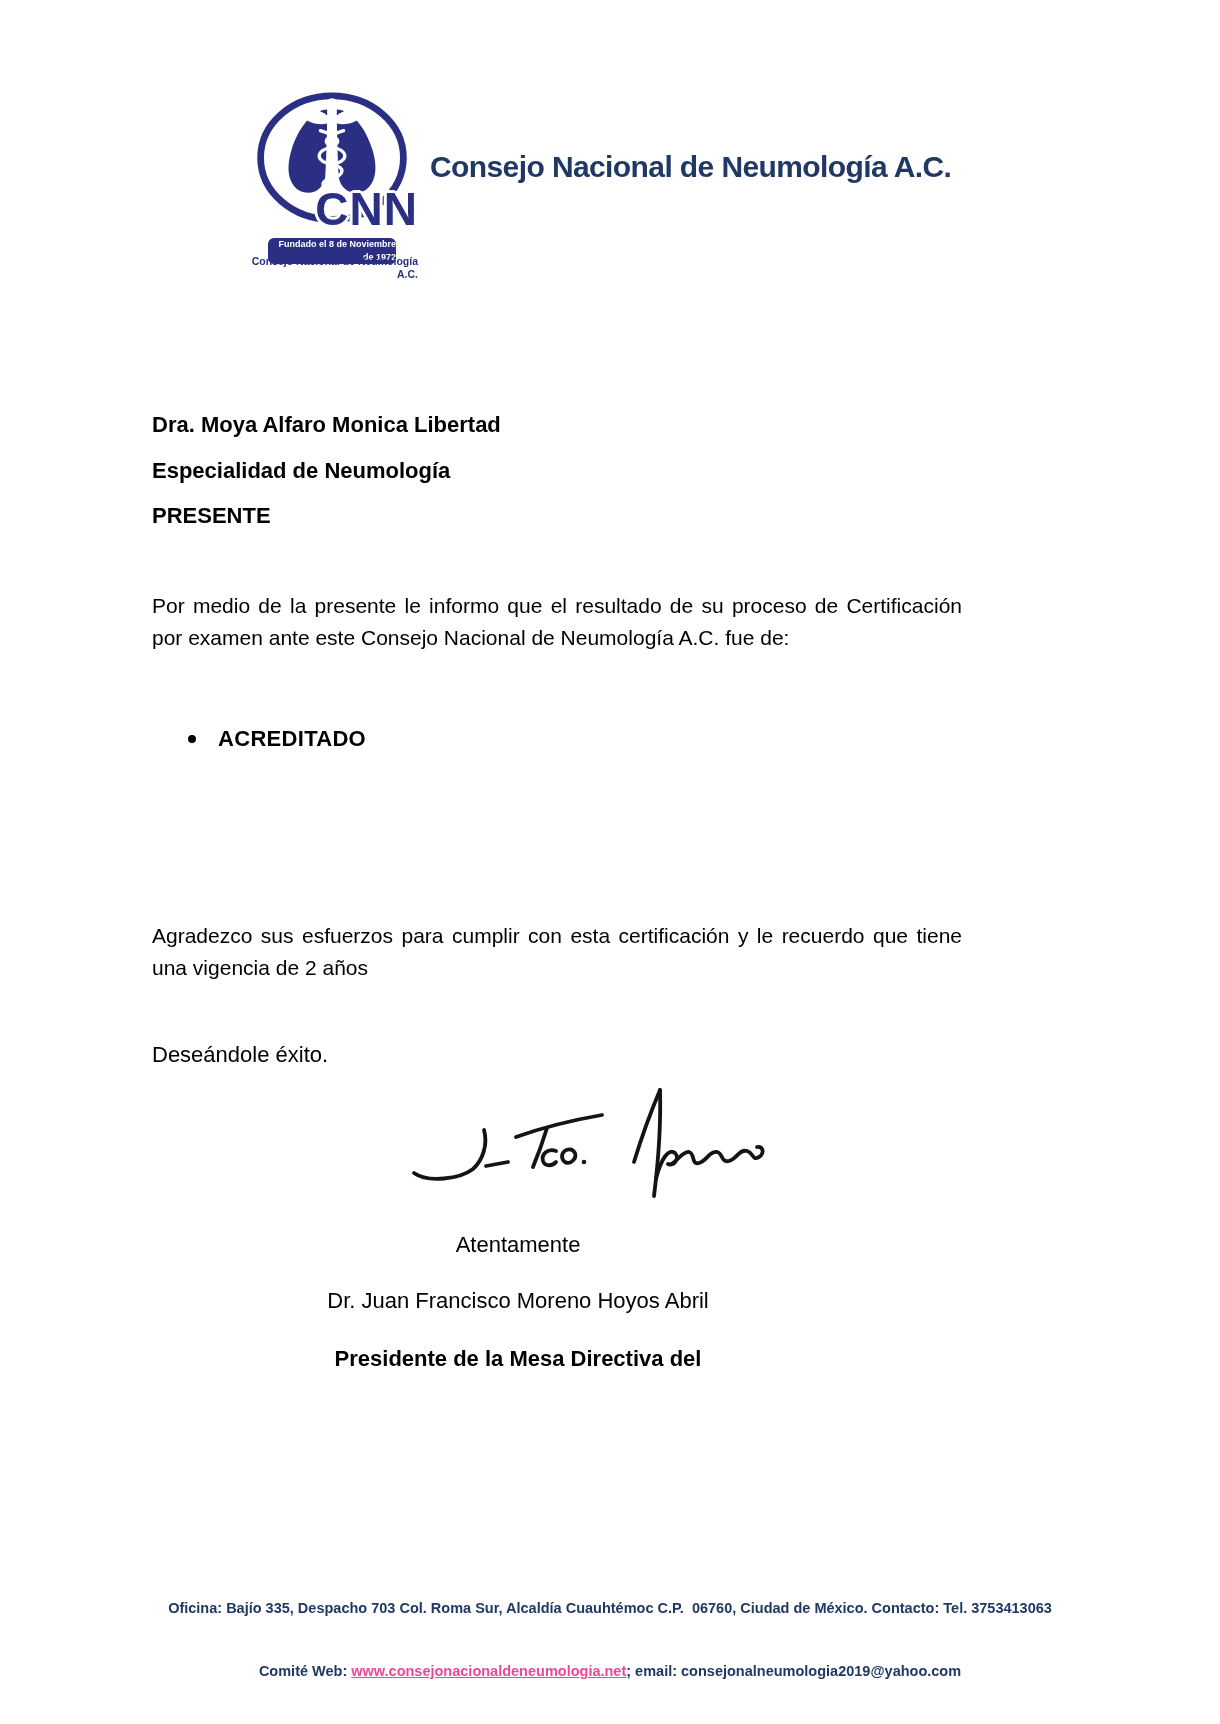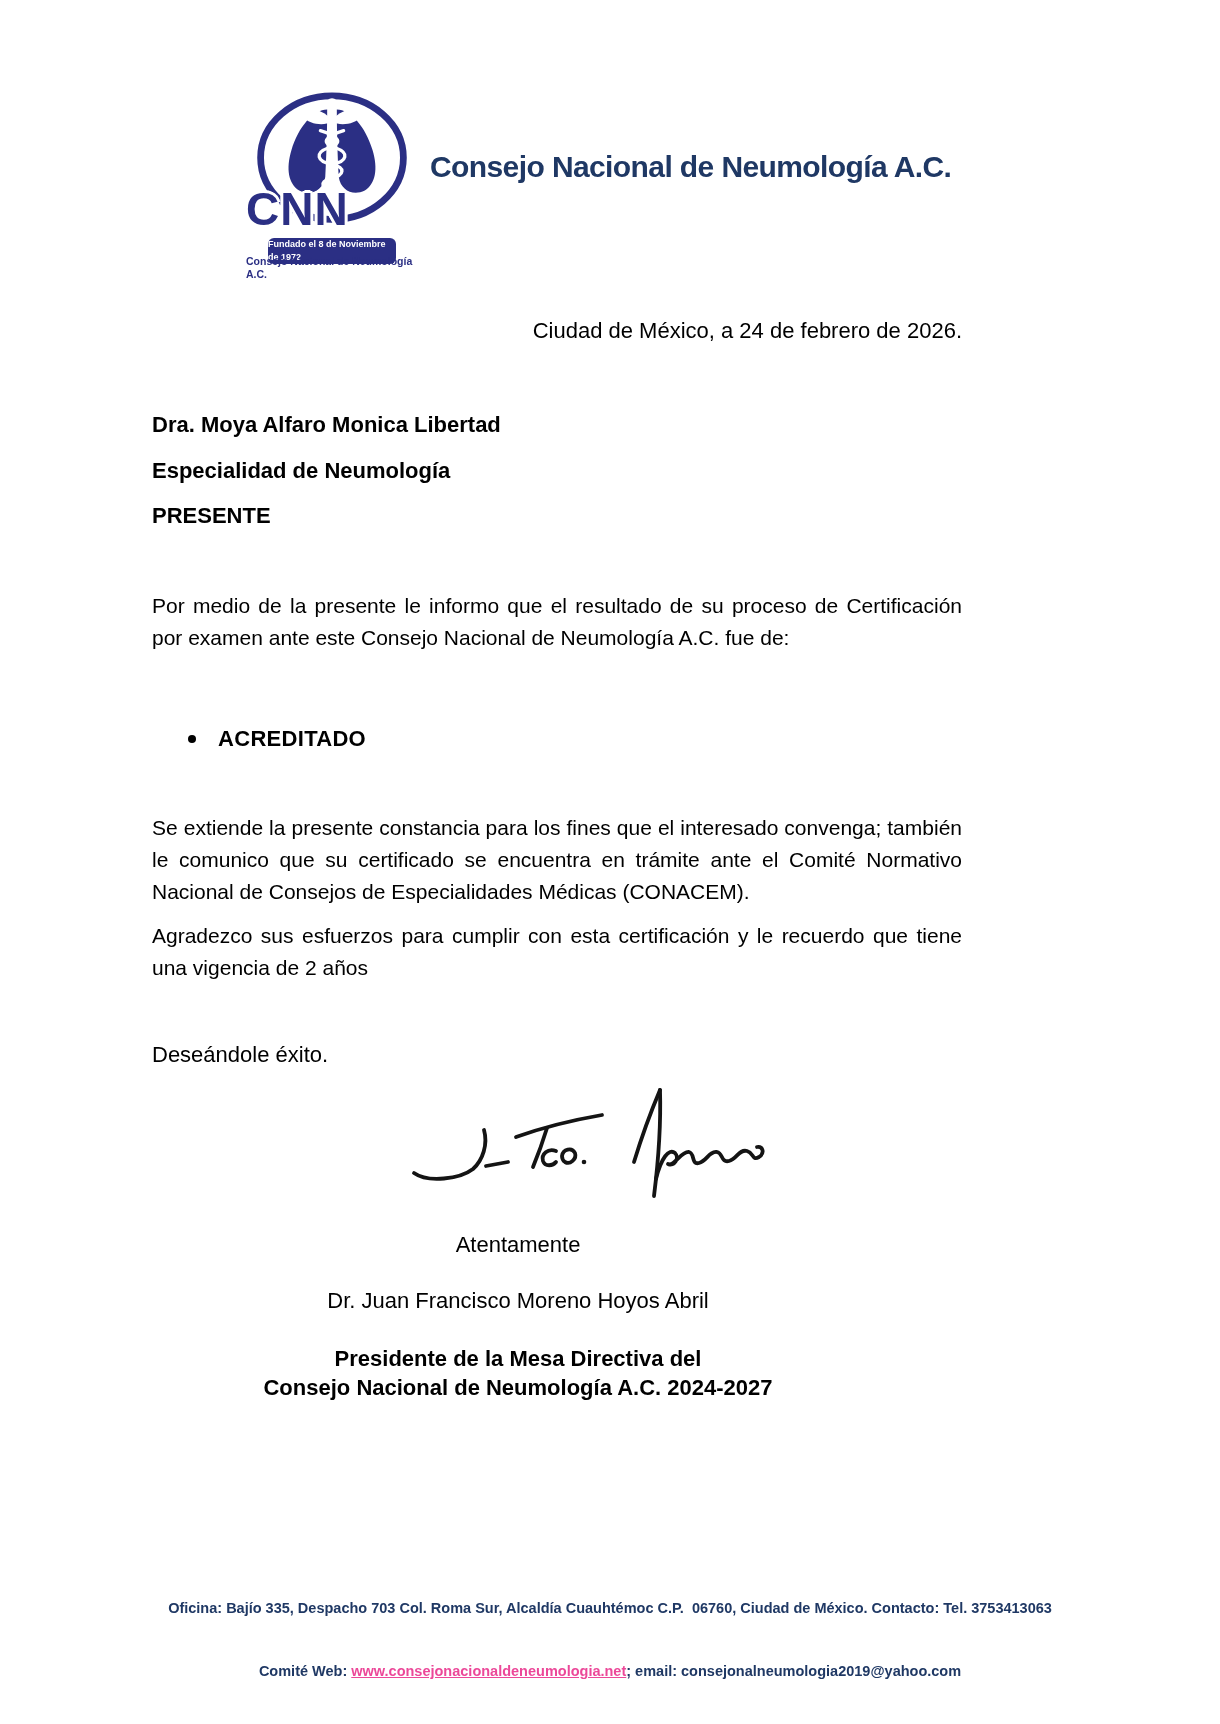--- a/index.html
+++ b/index.html
@@ -5,21 +5,21 @@
   html,body{margin:0;padding:0;background:#fff;}
   .page{
     position:relative;
     width:1220px;height:1724px;
     background:#ffffff;
     font-family:"Liberation Sans", sans-serif;
     color:#000;
     overflow:hidden;
   }
   
-  .logo-block{position:absolute;left:246px;top:90px;width:172px;text-align:left;}
+  .logo-block{position:absolute;left:246px;top:90px;width:172px;text-align:right;}
   .logo-oval{display:block;margin:0 auto;}
   .logo-cnn{
     position:absolute;top:96px;left:0;right:0;
     font-size:46px;font-weight:800;line-height:46px;letter-spacing:1px;
     color:#2b2f84;
     text-shadow:3px 0 #fff,-3px 0 #fff,0 3px #fff,0 -3px #fff,
                 2px 2px #fff,-2px 2px #fff,2px -2px #fff,-2px -2px #fff;
   }
   .logo-banner{
     position:absolute;top:148px;left:22px;right:22px;
@@ -81,34 +81,32 @@
       <path d="M 73,42 C 93,48 97,55 81,60 C 67,65 69,74 85,77 C 99,80 99,88 83,92 C 72,95 74,102 85,104" stroke="#ffffff" stroke-width="3.5" fill="none" stroke-linecap="round"></path>
       <path d="M 97,42 C 77,48 73,55 89,60 C 103,65 101,74 85,77" stroke="#ffffff" stroke-width="3.5" fill="none" stroke-linecap="round"></path>
     </svg>
     <div class="logo-cnn">CNN</div>
     <div class="logo-banner">Fundado el 8 de Noviembre de 1972</div>
     <div class="logo-caption">Consejo Nacional de Neumología A.C.</div>
   </div>
 
   <div class="org-title">Consejo Nacional de Neumología A.C.</div>
 
-  <div class="date-line">Ciudad de México, a 24 de febrero de 2026.</div>
 
   <div class="recipient-name">Dra. Moya Alfaro Monica Libertad</div>
   <div class="recipient-specialty">Especialidad de Neumología</div>
   <div class="salutation">PRESENTE</div>
 
   <div class="para para-intro">Por medio de la presente le informo que el resultado de su proceso de Certificación por examen ante este Consejo Nacional de Neumología A.C. fue de:</div>
 
   <div class="bullet-row">
     <span class="bullet-dot"></span>
     <span class="bullet-label">ACREDITADO</span>
   </div>
 
-  <div class="para para-body1">Se extiende la presente constancia para los fines que el interesado convenga; también le comunico que su certificado se encuentra en trámite ante el Comité Normativo Nacional de Consejos de Especialidades Médicas (CONACEM).</div>
   <div class="para para-body2">Agradezco sus esfuerzos para cumplir con esta certificación y le recuerdo que tiene una vigencia de 2 años</div>
 
   <div class="closing-line">Deseándole éxito.</div>
 
   <svg class="signature-svg" width="360" height="120" viewBox="0 0 360 120">
     <g stroke="#141414" stroke-width="3.8" stroke-linecap="round" stroke-linejoin="round" fill="none">
       <path d="M 74,48 C 78,62 73,78 63,87 C 50,97 18,101 4,91"></path>
       <path d="M 76,84 L 98,80"></path>
       <path d="M 106,55 C 134,45 163,38 192,33"></path>
       <path d="M 137,46 C 133,59 128,73 123,85"></path>
@@ -118,21 +116,20 @@
       <path d="M 250,8 C 251,42 248,82 244,114"></path>
       <path d="M 246,97 C 251,76 259,66 265,71 C 270,76 264,85 258,82 C 263,86 271,69 279,70 C 285,71 281,83 289,81 C 297,79 299,69 307,70 C 313,71 311,81 319,79 C 327,77 329,67 337,69 C 344,71 342,79 349,75 C 355,71 353,64 347,65"></path>
     </g>
     <circle cx="174" cy="80" r="2.3" fill="#141414"></circle>
   </svg>
 
   <div class="sign-block closing-word">Atentamente</div>
   <div class="sign-block signer-name">Dr. Juan Francisco Moreno Hoyos Abril</div>
   <div class="sign-block signer-title">
     <div>Presidente de la Mesa Directiva del</div>
-    <div>Consejo Nacional de Neumología A.C. 2024-2027</div>
   </div>
 
   <div class="footer">
     <div>Oficina: Bajío 335, Despacho 703 Col. Roma Sur, Alcaldía Cuauhtémoc C.P.  06760, Ciudad de México. Contacto: Tel. 3753413063</div>
     <div><span>Comité Web: </span><a>www.consejonacionaldeneumologia.net</a><span>; email: consejonalneumologia2019@yahoo.com</span></div>
   </div>
 
 </div>
 
 </body></html>

